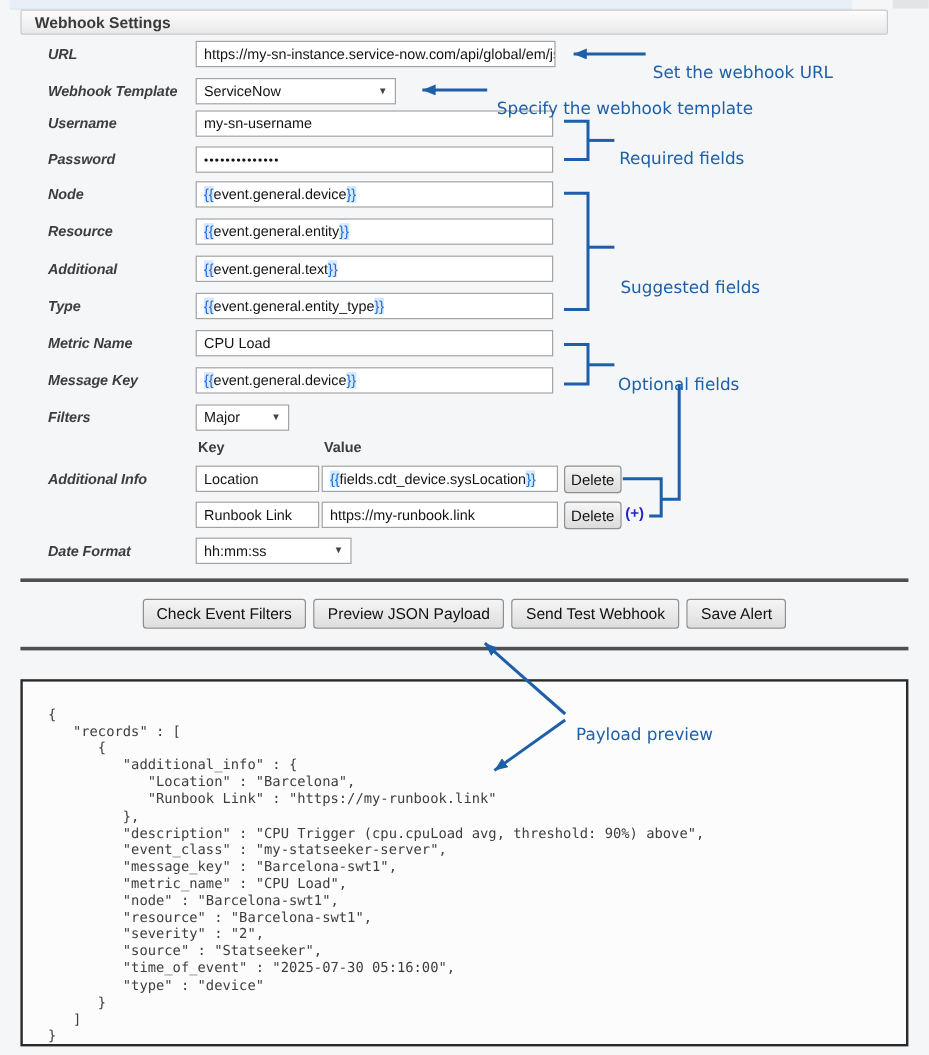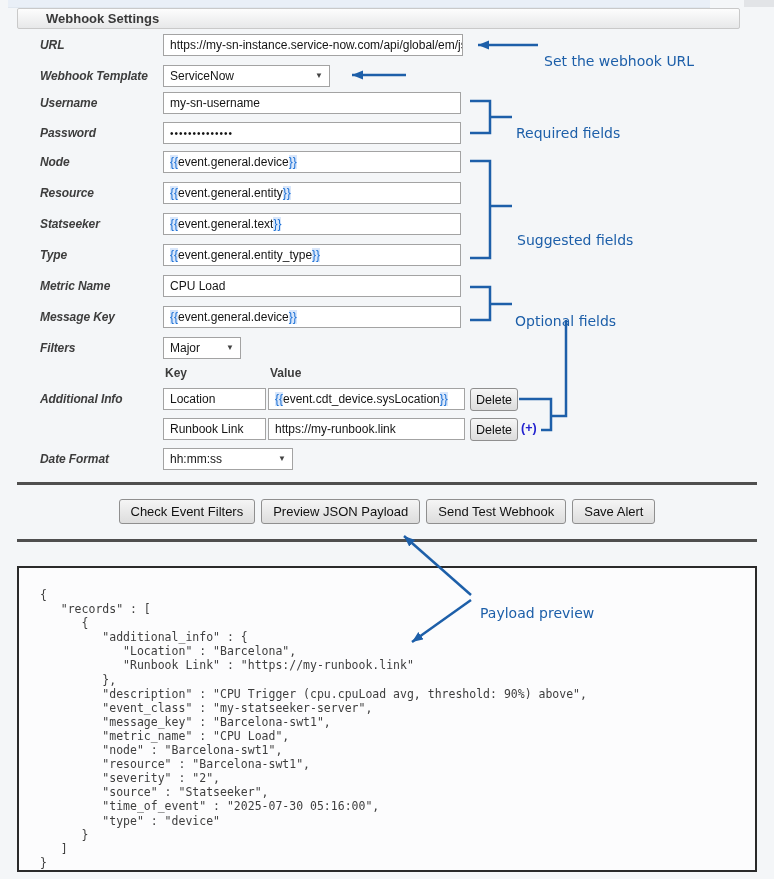--- a/index.html
+++ b/index.html
@@ -7,21 +7,21 @@
   #stage{position:relative;width:774px;height:879px;overflow:hidden;}
 
   
   .edge-blue{position:absolute;left:8px;top:0;width:702px;height:7px;background:#e9eff7;border-bottom:1px solid #e0e7ef;}
   .edge-gray{position:absolute;left:744px;top:0;width:30px;height:7px;background:#e2e4e7;}
 
   
   .hdr{position:absolute;left:17px;top:8px;width:723px;height:21px;box-sizing:border-box;
        border:1px solid #c9c9c9;border-radius:2px;
        background:linear-gradient(#fdfdfd,#e7e8e9);
-       font-weight:bold;font-size:13px;color:#3a3a3a;line-height:19px;padding-left:28px;}
+       font-weight:bold;font-size:13px;color:#3a3a3a;line-height:19px;padding-left:11px;}
 
   
   .row{position:absolute;left:0;width:774px;height:22px;}
   .lbl{position:absolute;left:40px;top:0;width:120px;line-height:22px;
        font-weight:bold;font-size:12px;color:#3d3d3d;letter-spacing:-0.1px;font-style:italic;}
   .tb{position:absolute;left:163px;top:0;height:22px;box-sizing:border-box;background:#fff;
       border:1px solid #a3a3a3;font-size:12px;color:#141414;line-height:20px;padding:0 6px;
       white-space:nowrap;overflow:hidden;}
   .sel{padding-right:18px;}
   .arr{position:absolute;right:6px;top:0;line-height:20px;font-size:8px;color:#444;}
@@ -99,21 +99,21 @@
   </div>
 
   <div class="row" style="top:182px">
     <span class="lbl">Resource</span>
     <div class="tb" style="width:298px">
       <span class="br">{{</span><span>event.general.entity</span><span class="br">}}</span>
     </div>
   </div>
 
   <div class="row" style="top:213px">
-    <span class="lbl">Statseeker</span>
+    <span class="lbl">Additional</span>
     <div class="tb" style="width:298px">
       <span class="br">{{</span><span>event.general.text</span><span class="br">}}</span>
     </div>
   </div>
 
   <div class="row" style="top:244px">
     <span class="lbl">Type</span>
     <div class="tb" style="width:298px">
       <span class="br">{{</span><span>event.general.entity_type</span><span class="br">}}</span>
     </div>
@@ -145,21 +145,21 @@
     <span class="kvh" style="left:165px">Key</span>
     <span class="kvh" style="left:270px">Value</span>
   </div>
 
   <div class="row" style="top:388px;height:23px">
     <span class="lbl">Additional Info</span>
     <div class="tb" style="left:163px;width:103px">
       <span>Location</span>
     </div>
     <div class="tb" style="left:268px;width:197px">
-      <span class="br">{{</span><span>event.cdt_device.sysLocation</span><span class="br">}}</span>
+      <span class="br">{{</span><span>fields.cdt_device.sysLocation</span><span class="br">}}</span>
     </div>
     <button class="del-btn">Delete</button>
   </div>
 
   <div class="row" style="top:418px;height:23px">
     <div class="tb" style="left:163px;width:103px">
       <span>Runbook Link</span>
     </div>
     <div class="tb" style="left:268px;width:197px">
       <span>https://my-runbook.link</span>
@@ -204,20 +204,21 @@
          "severity" : "2",
          "source" : "Statseeker",
          "time_of_event" : "2025-07-30 05:16:00",
          "type" : "device"
       }
    ]
 }</pre>
   </div>
 
   <div class="ann" style="left:544px;top:37px">Set the webhook URL</div>
+  <div class="ann" style="left:414px;top:67px">Specify the webhook template</div>
   <div class="ann" style="left:516px;top:109px">Required fields</div>
   <div class="ann" style="left:517px;top:216px">Suggested fields</div>
   <div class="ann" style="left:515px;top:297px">Optional fields</div>
   <div class="ann" style="left:480px;top:589px">Payload preview</div>
 
   <svg class="overlay">
     <defs>
       <marker id="ah" markerUnits="userSpaceOnUse" markerWidth="14" markerHeight="12" refX="11" refY="4.5" orient="auto">
         <path d="M0,0 L11,4.5 L0,9 Z" fill="#1d5fa9"></path>
       </marker>

